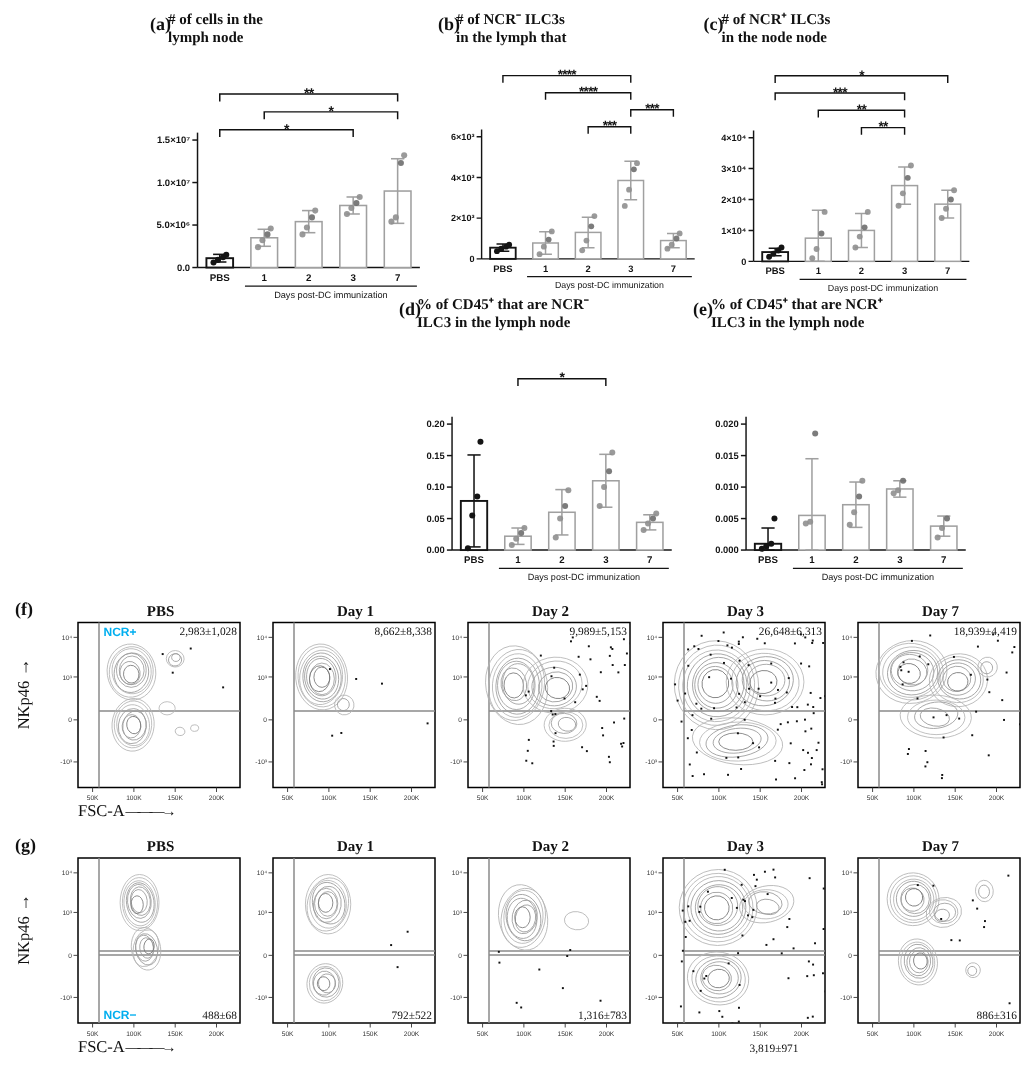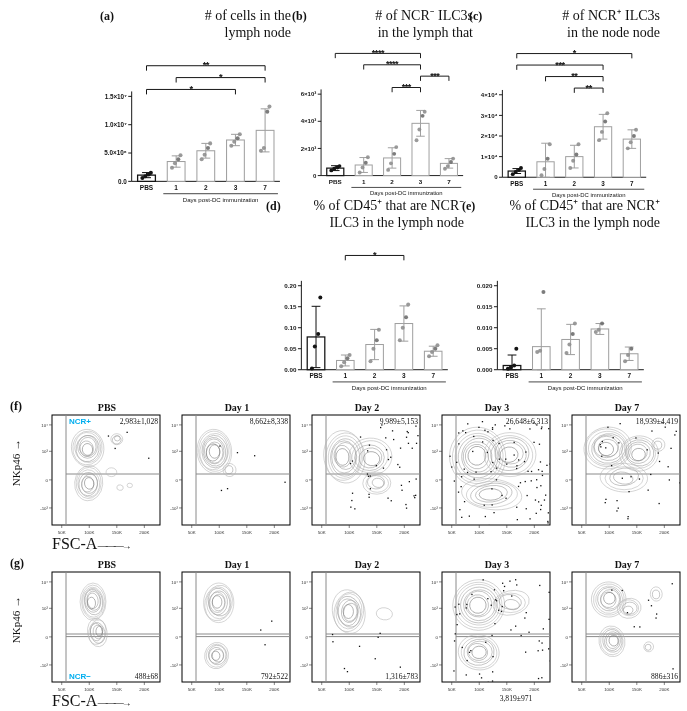--- a/index.html
+++ b/index.html
@@ -2,30 +2,30 @@
 <html><head>
 <meta charset="utf-8">
 <style>
   html,body{margin:0;padding:0;background:#fff;}
   #fig{position:relative;width:687px;height:711px;background:#fff;overflow:hidden;
        font-family:"Liberation Serif",serif;color:#111;}
   .bar-panel{position:absolute;}
   .phead{position:relative;min-height:30px;}
   .pletter{position:absolute;left:14px;top:1px;font-weight:bold;font-size:12px;}
   .rowletter{position:absolute;left:10px;top:2px;font-weight:bold;font-size:12px;}
-  .ptitle{text-align:right;font-size:14px;line-height:1.18;white-space:pre-line;
-          padding-left:26px;font-weight:400;}
+  .ptitle{text-align:left;font-size:10px;line-height:1.18;white-space:pre-line;
+          padding-left:26px;font-weight:700;}
   .barsvg{display:block;margin:2px auto 0 auto;}
   .flow-row{position:absolute;left:0;width:687px;height:158px;}
   .plots{position:absolute;left:0;top:0;width:687px;height:158px;}
   .flow-plot{position:absolute;top:4px;}
   .ylab{position:absolute;left:-34px;top:58px;width:100px;text-align:center;
         font-size:11px;transform:rotate(-90deg);}
   .ylab::after{content:" →";font-size:12px;}
-  .xlab{position:absolute;left:52px;top:138px;width:110px;font-size:16px;}
+  .xlab{position:absolute;left:52px;top:138px;width:110px;font-size:11px;}
   .xlab::after{content:" ———→";letter-spacing:-2px;font-size:10px;}
 </style>
 </head>
 <body>
 
 <div id="fig">
 
   <div class="bar-panel" style="left:86px;top:8px;width:205px">
     <div class="phead">
       <span class="pletter">(a)</span>

